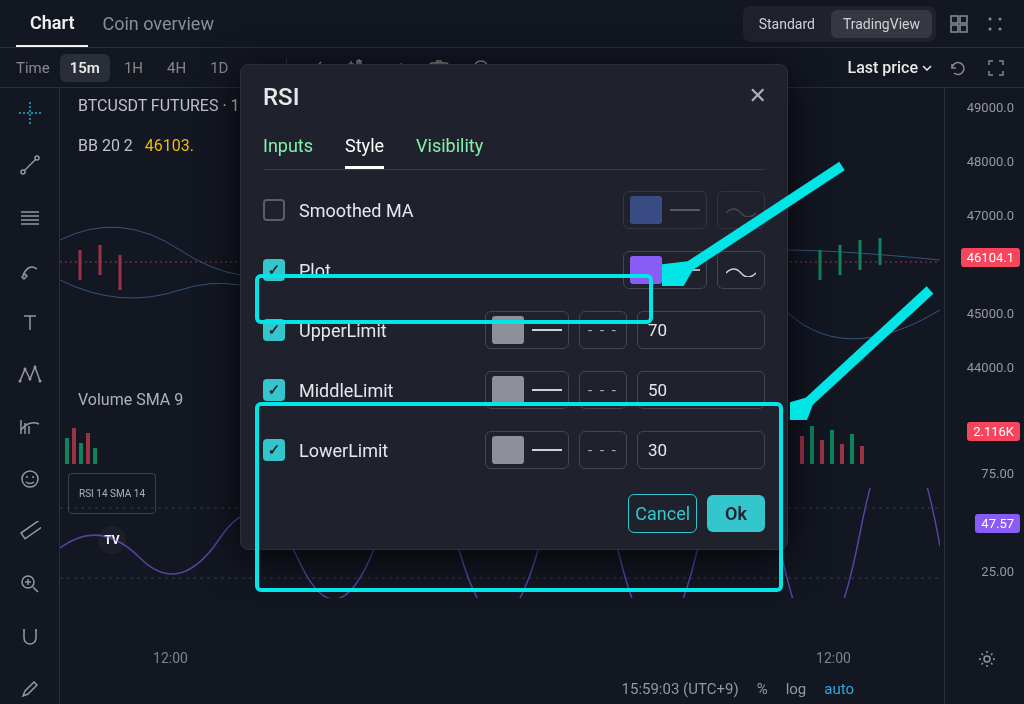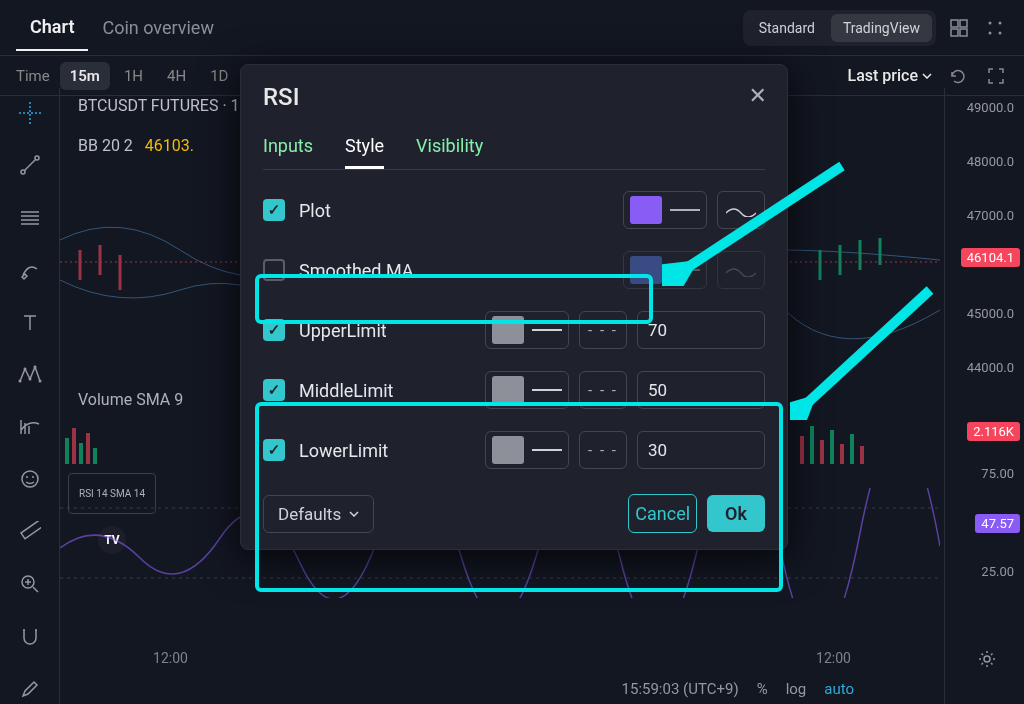--- a/index.html
+++ b/index.html
@@ -1,20 +1,20 @@
 <!DOCTYPE html>
 <html><head>
 <meta charset="utf-8">
 <style>
   * { box-sizing: border-box; margin: 0; padding: 0; }
   html, body { width: 1024px; height: 704px; overflow: hidden; background: #131722; color: #c1c4cc; font-family: -apple-system, BlinkMacSystemFont, "Segoe UI", Roboto, sans-serif; font-size: 14px; }
   .app { position: relative; width: 100%; height: 100%; }
 
   
-  .top-tabs { display: flex; align-items: center; height: 56px; padding: 0 16px; border-bottom: 1px solid #2a2e39; }
+  .top-tabs { display: flex; align-items: center; height: 48px; padding: 0 16px; border-bottom: 1px solid #2a2e39; }
   .top-tabs .tab { padding: 12px 14px; font-size: 18px; color: #8a8e99; cursor: pointer; }
   .top-tabs .tab.active { color: #f0f0f0; border-bottom: 2px solid #f0f0f0; font-weight: 600; }
   .top-tabs .spacer { flex: 1; }
   .seg { display: flex; align-items: center; gap: 4px; background: #1f222d; border-radius: 8px; padding: 4px; }
   .seg .segbtn { padding: 6px 12px; border-radius: 6px; color: #d0d2d8; cursor: pointer; }
   .seg .segbtn.active { background: #353841; }
   .iconbtn { width: 26px; height: 26px; display: inline-flex; align-items: center; justify-content: center; color: #8a8e99; cursor: pointer; margin-left: 10px; }
 
   
   .toolbar { display: flex; align-items: center; height: 40px; padding: 0 16px; border-bottom: 1px solid #2a2e39; color: #888; gap: 4px; }
@@ -370,50 +370,50 @@
     <div class="close">✕</div>
 
     <div class="mtabs">
       <div class="mtab">Inputs</div>
       <div class="mtab active">Style</div>
       <div class="mtab">Visibility</div>
     </div>
 
     <div class="rows">
       <div class="row">
+        <div class="chk off"></div>
+        <div class="rlabel">Smoothed MA</div>
+        <div class="ctrls">
+          <div class="linebox" style="opacity:0.6">
+            <div class="swatch" style="background:#4a69bd"></div>
+            <svg width="30" height="8">
+                <line x1="0" y1="4" x2="30" y2="4" stroke="#7a7e8a" stroke-width="2"></line>
+              </svg>
+          </div>
+          <div class="iconbox" style="opacity:0.5">
+            <svg width="30" height="14">
+                <path d="M0 10 Q8 2 15 10 T30 10" stroke="#6a6e7a" fill="none" stroke-width="1.5"></path>
+              </svg>
+          </div>
+        </div>
+      </div>
+
+      <div class="row">
         <div class="chk on"></div>
         <div class="rlabel">Plot</div>
         <div class="ctrls">
           <div class="linebox">
             <div class="swatch" style="background:#8a5cf6"></div>
             <svg width="30" height="8">
                 <line x1="0" y1="4" x2="30" y2="4" stroke="#aeb1ba" stroke-width="2"></line>
               </svg>
           </div>
           <div class="iconbox">
             <svg width="30" height="14">
                 <path d="M0 10 Q8 2 15 10 T30 10" stroke="#d0d2d8" fill="none" stroke-width="1.5"></path>
-              </svg>
-          </div>
-        </div>
-      </div>
-
-      <div class="row">
-        <div class="chk off"></div>
-        <div class="rlabel">Smoothed MA</div>
-        <div class="ctrls">
-          <div class="linebox" style="opacity:0.6">
-            <div class="swatch" style="background:#4a69bd"></div>
-            <svg width="30" height="8">
-                <line x1="0" y1="4" x2="30" y2="4" stroke="#7a7e8a" stroke-width="2"></line>
-              </svg>
-          </div>
-          <div class="iconbox" style="opacity:0.5">
-            <svg width="30" height="14">
-                <path d="M0 10 Q8 2 15 10 T30 10" stroke="#6a6e7a" fill="none" stroke-width="1.5"></path>
               </svg>
           </div>
         </div>
       </div>
 
       <div class="row">
         <div class="chk on"></div>
         <div class="rlabel">UpperLimit</div>
         <div class="ctrls">
           <div class="linebox">
@@ -452,26 +452,20 @@
                 <line x1="0" y1="4" x2="30" y2="4" stroke="#d0d2d8" stroke-width="2"></line>
               </svg>
           </div>
           <div class="dashbox">- - -</div>
           <div class="numbox">30</div>
         </div>
       </div>
     </div>
 
     <div class="mfooter">
-      <div class="defaults">
-        <span>Defaults</span>
-        <svg width="10" height="6" viewBox="0 0 10 6">
-            <path d="M1 1 L5 5 L9 1" class="stroke"></path>
-          </svg>
-      </div>
       <div class="sp"></div>
       <div class="btn-cancel">Cancel</div>
       <div class="btn-ok">Ok</div>
     </div>
   </div>
 
   <div class="hl" style="top:274px; left:255px; width:398px; height:50px;"></div>
   <div class="hl" style="top:402px; left:255px; width:528px; height:190px;"></div>
 
   <svg class="arrow" style="top:156px; left:662px;" width="190" height="130">

